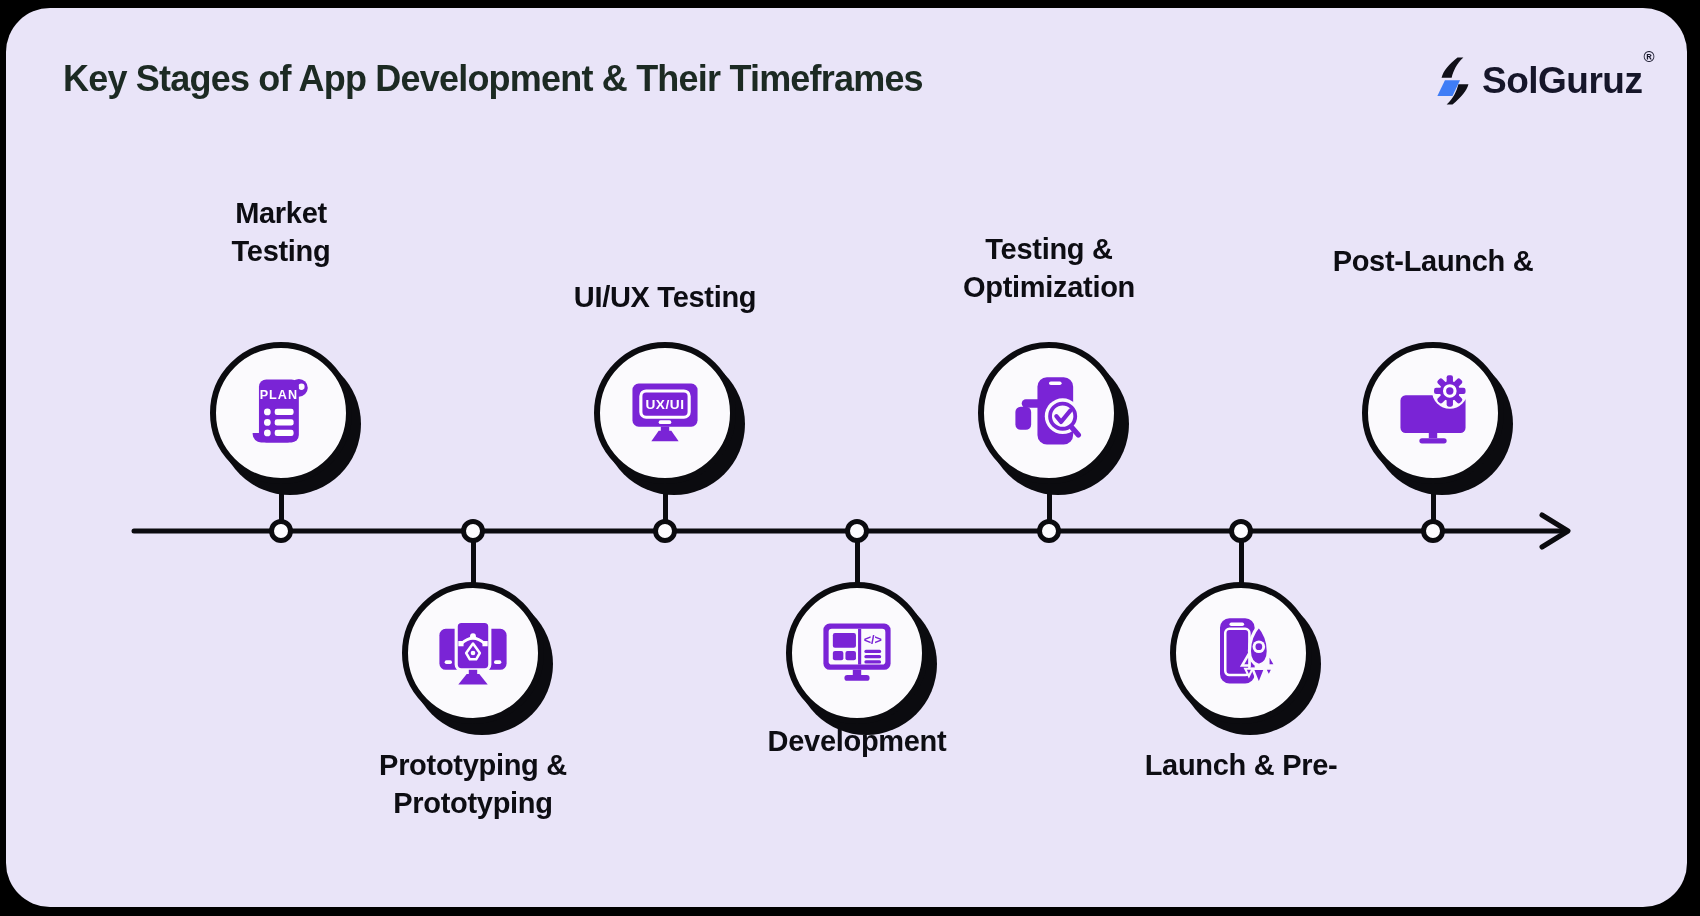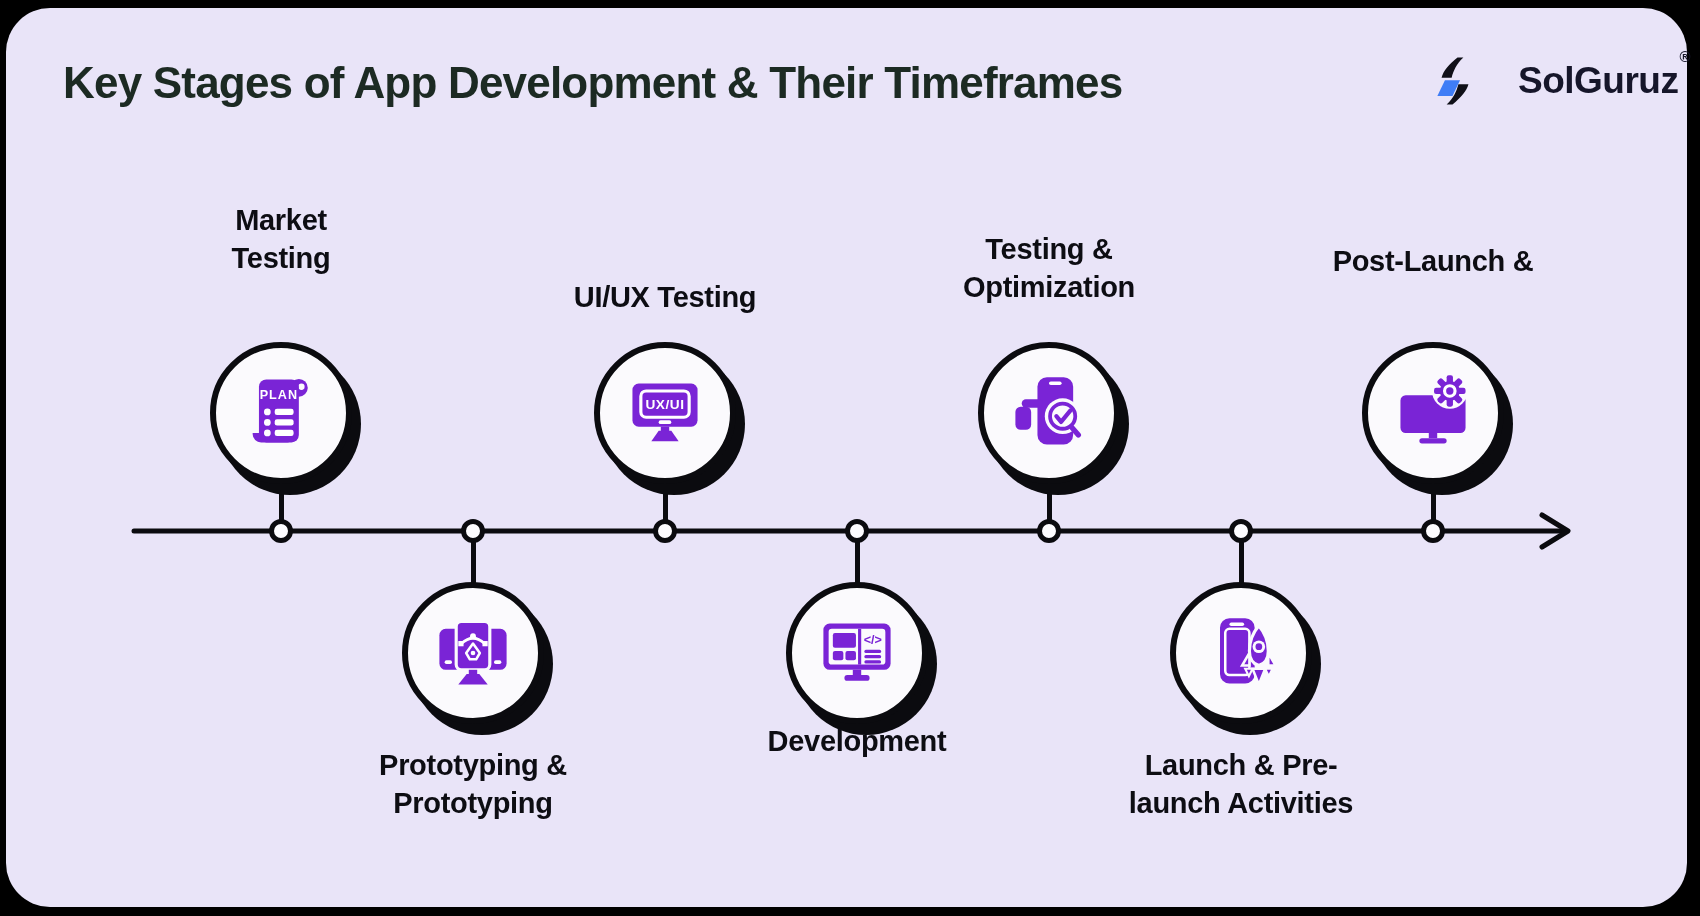--- a/index.html
+++ b/index.html
@@ -6,28 +6,28 @@
   body{
     width:1700px;height:916px;position:relative;background:#000;
     font-family:"Liberation Sans", sans-serif;overflow:hidden;
   }
   .card{
     position:absolute;left:6px;top:8px;width:1681px;height:899px;
     background:#e9e4f8;border-radius:44px;
   }
   .title{
     position:absolute;left:57px;top:50px;
-    font-size:44px;font-weight:700;letter-spacing:-0.8px;
+    font-size:36px;font-weight:700;letter-spacing:-0.8px;
     color:#1c2a23;
   }
   .logo{
     position:absolute;left:1428px;top:48px;display:flex;align-items:center;gap:6px;
   }
   .logo-text{
-    font-size:37px;font-weight:700;color:#16162a;letter-spacing:-0.5px;margin-left:36px;
+    font-size:37px;font-weight:700;color:#16162a;letter-spacing:-0.5px;
   }
   .logo-reg{
     font-size:15px;font-weight:700;color:#16162a;vertical-align:top;
     position:relative;top:-12px;left:1px;
   }
   .arrow-svg{position:absolute;left:124px;top:501px;}
   .stage{position:absolute;top:0;width:0;height:916px;}
   .stem{
     position:absolute;left:-2.5px;width:5px;background:#0b0b0f;
   }
@@ -88,21 +88,21 @@
         <path d="M13 59 h37 v5 a4 4 0 0 1 -4 4 H21 a8 8 0 0 1 -8 -8 z" fill="#7a24d6"></path>
         <text x="38" y="27" font-size="12" font-weight="bold" fill="#ffffff" text-anchor="middle" letter-spacing="1">PLAN</text>
         <circle cx="27" cy="39" r="3.2" fill="#ffffff"></circle>
         <rect x="34" y="36" width="18" height="6" rx="2.2" fill="#ffffff"></rect>
         <circle cx="27" cy="49" r="3.2" fill="#ffffff"></circle>
         <rect x="34" y="46" width="18" height="6" rx="2.2" fill="#ffffff"></rect>
         <circle cx="27" cy="59" r="3.2" fill="#ffffff"></circle>
         <rect x="34" y="56" width="18" height="6" rx="2.2" fill="#ffffff"></rect>
       </svg>
     </div>
-    <div class="label" style="top:193px">
+    <div class="label" style="top:186px">
       <span class="ln">Market</span>
       <span class="ln">Testing</span>
     </div>
   </div>
 
   <div class="stage" style="left:467px">
     <div class="stem stem-bottom"></div>
     <div class="node"></div>
     <div class="badge badge-bottom">
       <svg class="icon-svg" width="84" height="84" viewBox="0 0 80 80">
@@ -202,21 +202,20 @@
         <path d="M57 14 C63 21 66 30 66 38 C66 45 63 50 57 52 C51 50 48 45 48 38 C48 30 51 21 57 14 Z" fill="#7a24d6" stroke="#fbfafd" stroke-width="3"></path>
         <circle cx="57" cy="34" r="6" fill="#fbfafd"></circle>
         <circle cx="57" cy="34" r="3.2" fill="#7a24d6"></circle>
         <path d="M44 55 L47.5 62 L51 55 Z" fill="#7a24d6" stroke="#fbfafd" stroke-width="2"></path>
         <path d="M63 55 L66.5 62 L70 55 Z" fill="#7a24d6" stroke="#fbfafd" stroke-width="2"></path>
         <path d="M51 55 L57 70 L63 55 Z" fill="#7a24d6" stroke="#fbfafd" stroke-width="2.4"></path>
       </svg>
     </div>
     <div class="label" style="top:738px">
       <span class="ln">Launch &amp; Pre-</span>
-      <span class="ln">launch Activities</span>
     </div>
   </div>
 
   <div class="stage" style="left:1427px">
     <div class="stem stem-top"></div>
     <div class="node"></div>
     <div class="badge badge-top">
       <svg class="icon-svg" width="84" height="84" viewBox="0 0 80 80">
         <rect x="9" y="23" width="62" height="36" rx="5" fill="#7a24d6"></rect>
         <circle cx="56" cy="19" r="17" fill="#fbfafd"></circle>

